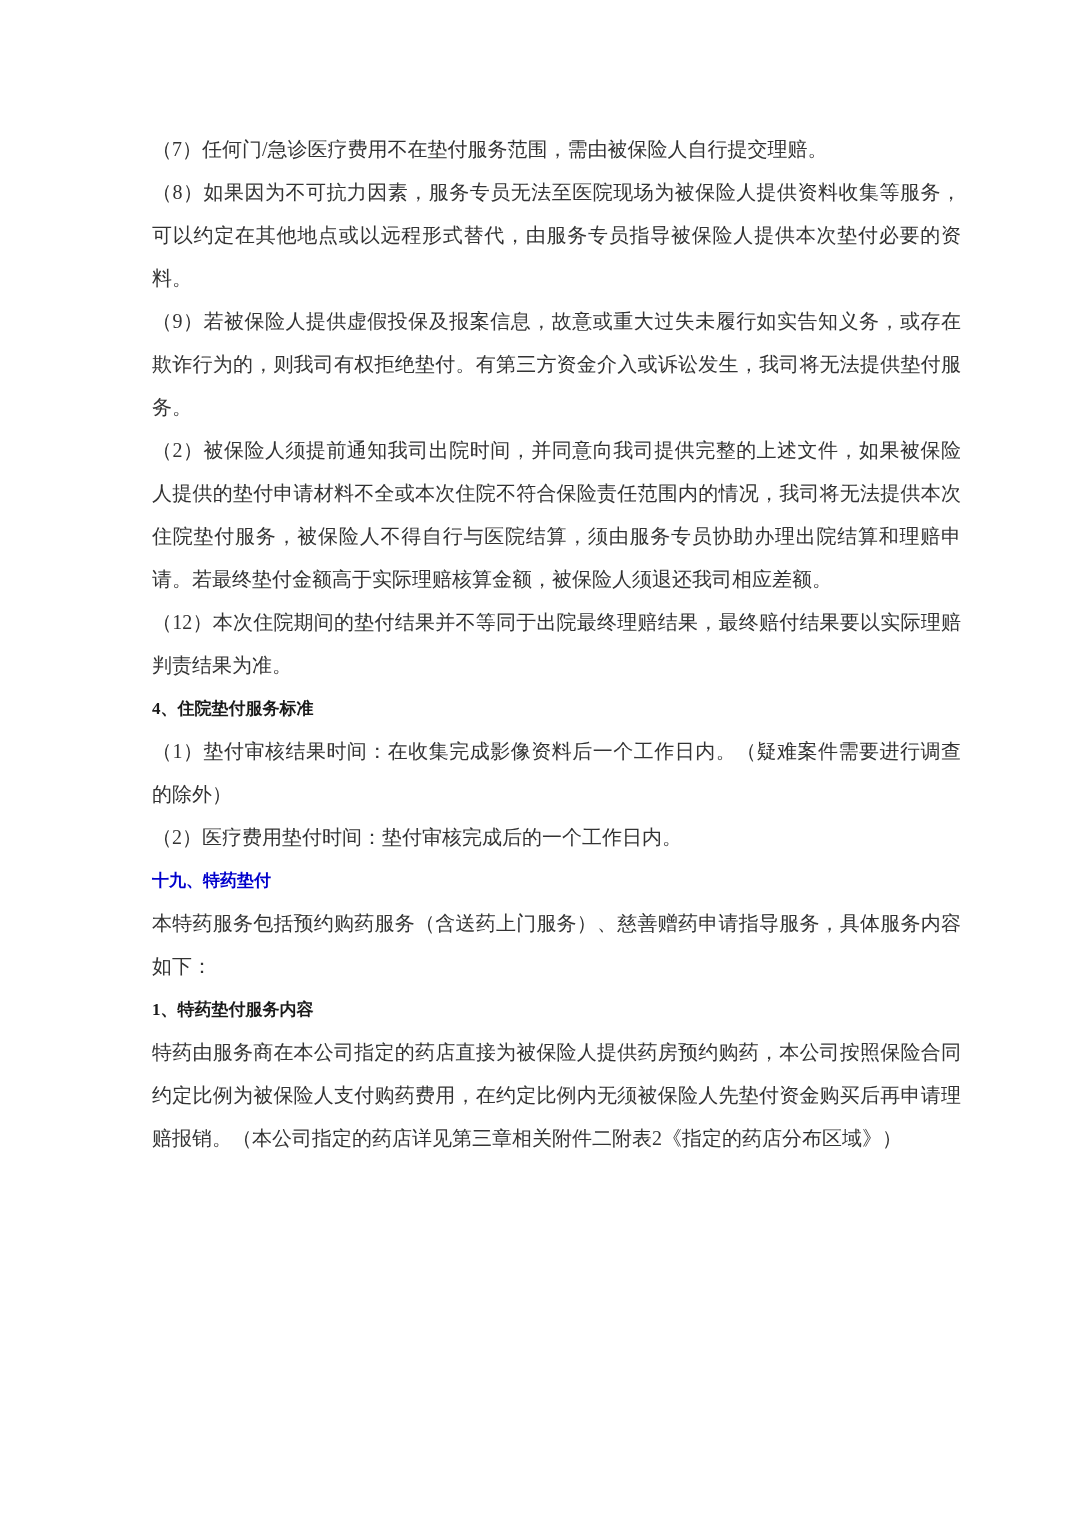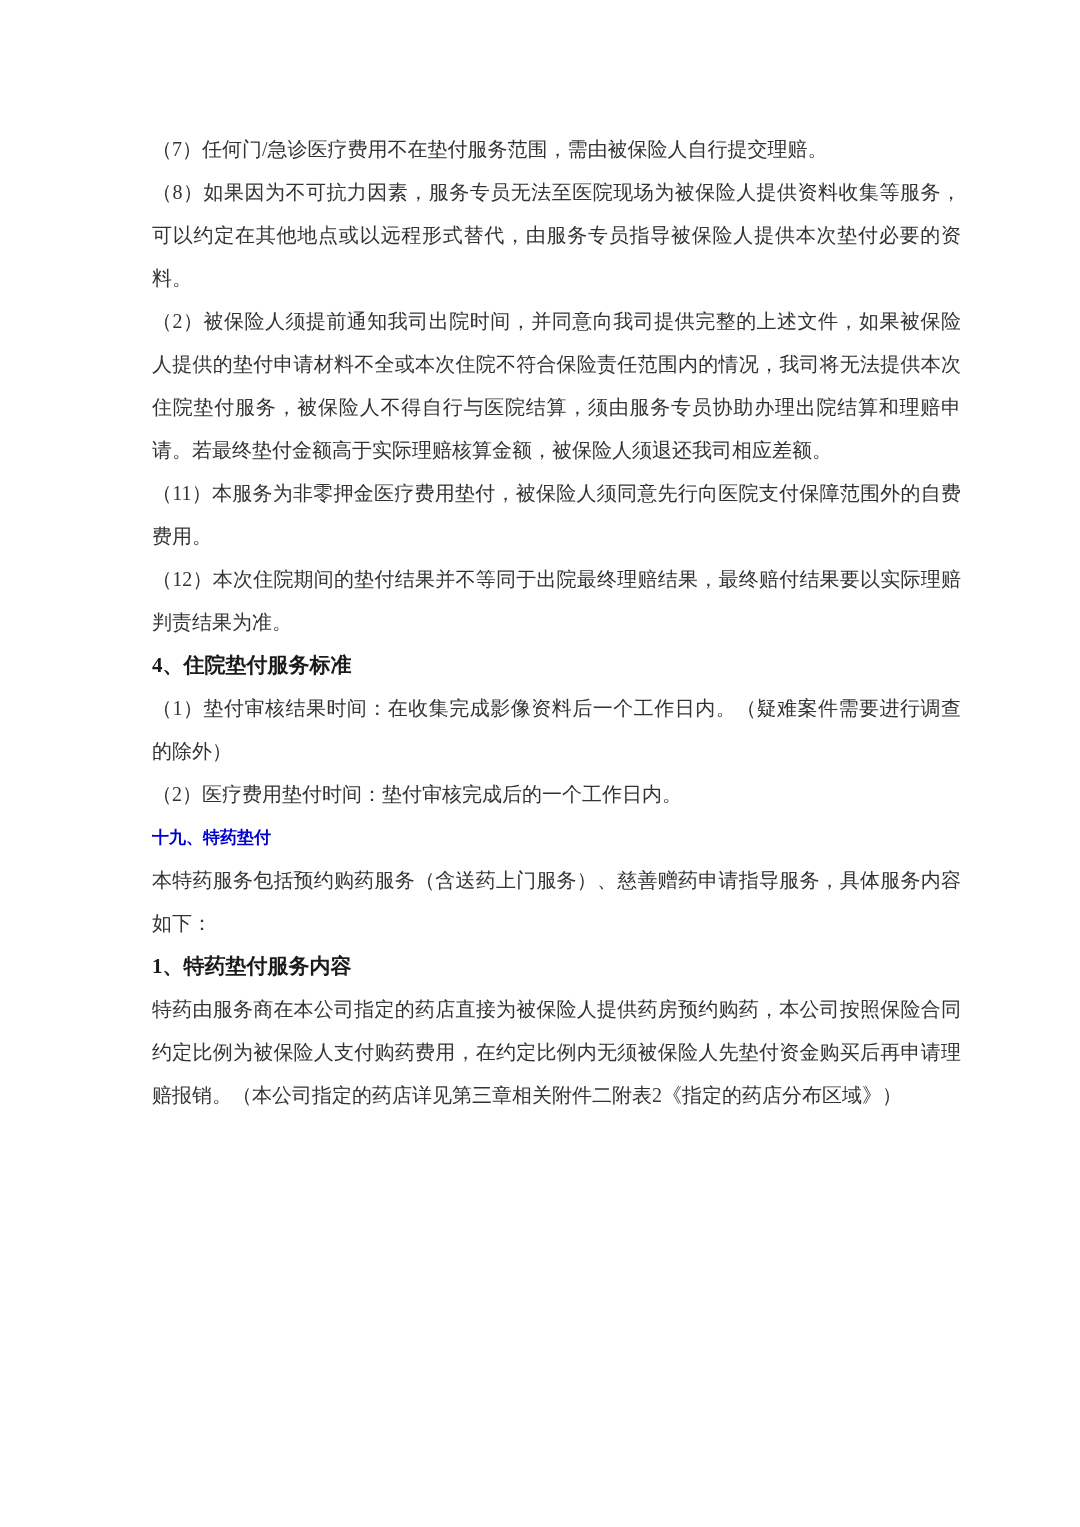--- a/index.html
+++ b/index.html
@@ -21,21 +21,21 @@
     text-align: justify;
     overflow: hidden;
   }
   .page p {
     margin: 0;
     padding: 0;
   }
   .heading-black {
     margin: 38px 0 0 0;
     padding: 0;
-    font-size: 21px;
+    font-size: 17px;
     font-weight: bold;
     color: #1a1a1a;
     line-height: 43px;
     text-align: left;
   }
   .heading-blue {
     margin: 50px 0 0 0;
     padding: 0;
     font-size: 17px;
     font-weight: bold;
@@ -44,22 +44,22 @@
     text-align: left;
   }
 </style>
 </head>
 <body>
 
 <div class="page">
 
   <p>（7）任何门/急诊医疗费用不在垫付服务范围，需由被保险人自行提交理赔。</p>
   <p>（8）如果因为不可抗力因素，服务专员无法至医院现场为被保险人提供资料收集等服务，可以约定在其他地点或以远程形式替代，由服务专员指导被保险人提供本次垫付必要的资料。</p>
+  <p>（9）若被保险人提供虚假投保及报案信息，故意或重大过失未履行如实告知义务，或存在欺诈行为的，则我司有权拒绝垫付。有第三方资金介入或诉讼发生，我司将无法提供垫付服务。</p>
   <p>（2）被保险人须提前通知我司出院时间，并同意向我司提供完整的上述文件，如果被保险人提供的垫付申请材料不全或本次住院不符合保险责任范围内的情况，我司将无法提供本次住院垫付服务，被保险人不得自行与医院结算，须由服务专员协助办理出院结算和理赔申请。若最终垫付金额高于实际理赔核算金额，被保险人须退还我司相应差额。</p>
-  <p>（11）本服务为非零押金医疗费用垫付，被保险人须同意先行向医院支付保障范围外的自费费用。</p>
   <p>（12）本次住院期间的垫付结果并不等同于出院最终理赔结果，最终赔付结果要以实际理赔判责结果为准。</p>
 
   <p class="heading-black">4、住院垫付服务标准</p>
   <p>（1）垫付审核结果时间：在收集完成影像资料后一个工作日内。（疑难案件需要进行调查的除外）</p>
   <p>（2）医疗费用垫付时间：垫付审核完成后的一个工作日内。</p>
 
   <p class="heading-blue">十九、特药垫付</p>
   <p>本特药服务包括预约购药服务（含送药上门服务）、慈善赠药申请指导服务，具体服务内容如下：</p>
   <p class="heading-black" style="margin-top:0;">1、特药垫付服务内容</p>
   <p>特药由服务商在本公司指定的药店直接为被保险人提供药房预约购药，本公司按照保险合同约定比例为被保险人支付购药费用，在约定比例内无须被保险人先垫付资金购买后再申请理赔报销。（本公司指定的药店详见第三章相关附件二附表2《指定的药店分布区域》）</p>

